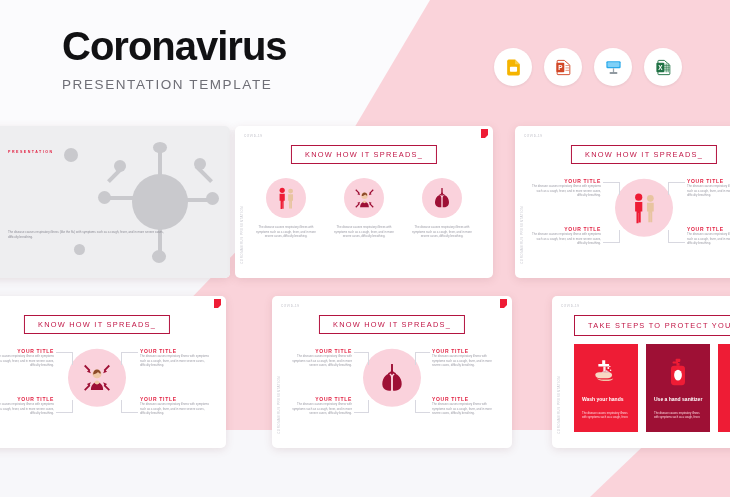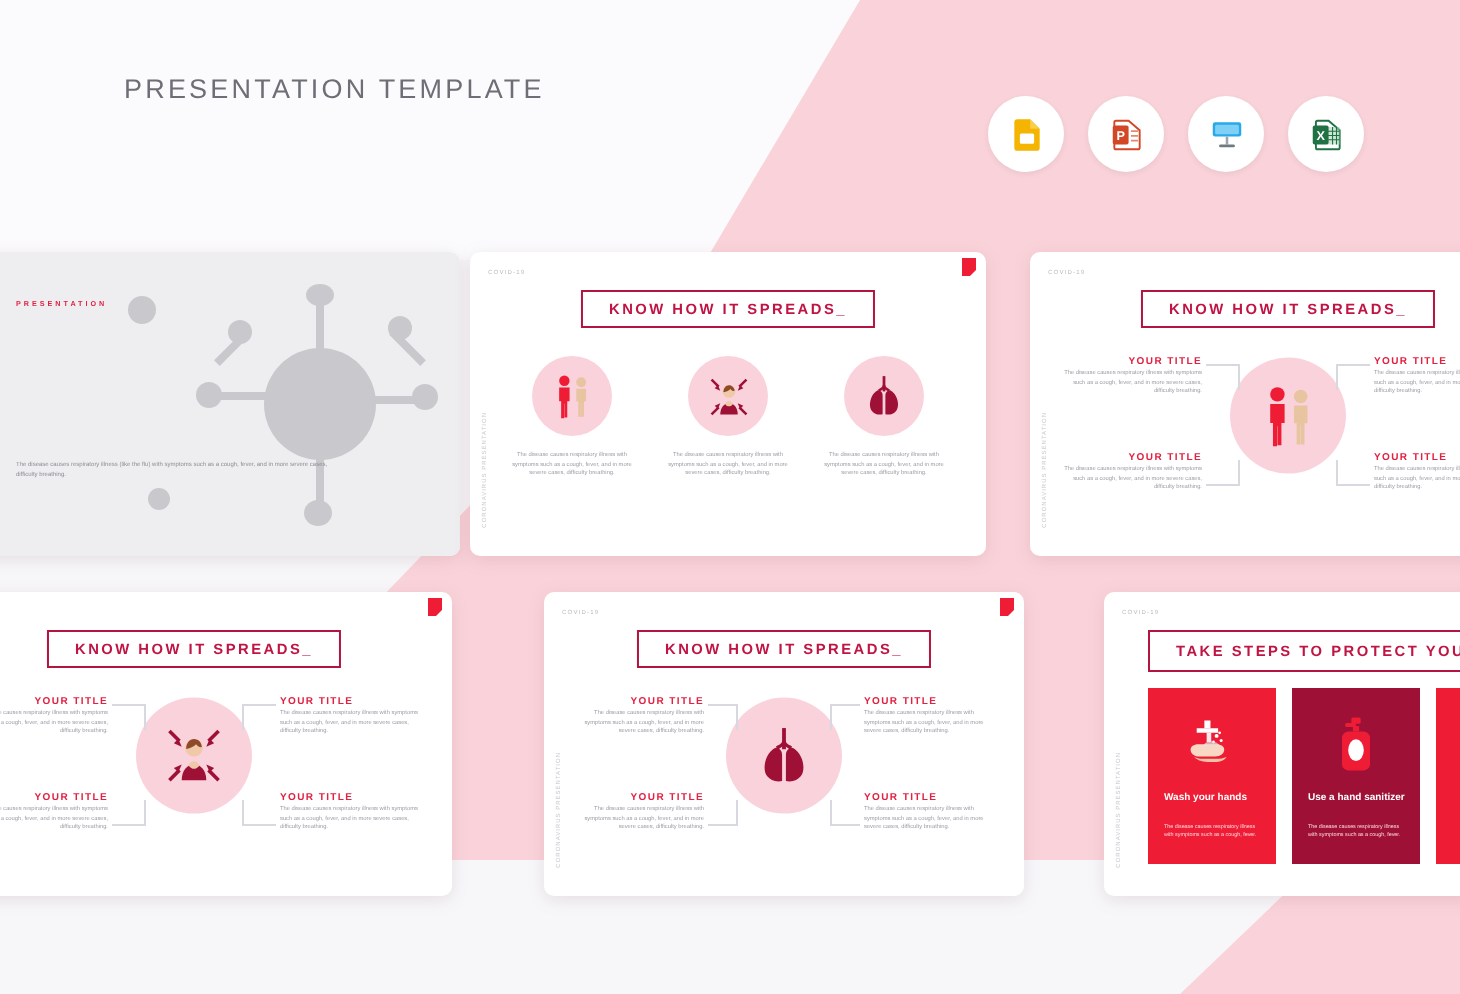--- a/index.html
+++ b/index.html
@@ -13,21 +13,21 @@
      clip-path:polygon(430px 0, 730px 0, 730px 130px, 353px 130px);}
   .bg-lower{position:absolute;left:0;top:130px;width:730px;height:367px;background:#fad3da;}
   .bg-lower-white{position:absolute;left:0;top:130px;width:730px;height:367px;background:#f7f7fa;
      clip-path:polygon(0 0, 353px 0, 0 367px);}
   .bg-bottom-white{position:absolute;left:0;top:430px;width:660px;height:67px;background:#f7f7fa;
      clip-path:polygon(0 0, 660px 0, 590px 67px, 0 67px);}
 
   
   .header{position:absolute;left:62px;top:26px;}
   .title{font-size:40px;font-weight:bold;color:#111113;letter-spacing:-1px;line-height:1;}
-  .subtitle{font-size:13.5px;color:#6e6e76;letter-spacing:1.6px;margin-top:11px;text-align:right;}
+  .subtitle{font-size:13.5px;color:#6e6e76;letter-spacing:1.6px;margin-top:11px;}
 
   .app-icons{position:absolute;right:48px;top:48px;display:flex;gap:12px;}
   .app-ic{width:38px;height:38px;border-radius:50%;background:#fff;
      display:flex;align-items:center;justify-content:center;
      box-shadow:0 1px 3px rgba(0,0,0,.07);}
 
   
   .slide{position:absolute;background:#fff;border-radius:5px;overflow:hidden;
      box-shadow:0 2px 9px rgba(120,60,70,.13);}
   .s1{left:-54px;top:126px;width:284px;height:152px;}
@@ -40,21 +40,21 @@
   .fold{position:absolute;right:5px;top:3px;width:7px;height:9px;background:#ee1c35;}
   .fold:after{content:"";position:absolute;right:0;bottom:0;border-left:3px solid transparent;
      border-bottom:3px solid #fff;}
 
   .sl-kicker{position:absolute;left:9px;top:8px;font-size:3px;letter-spacing:.6px;color:#b9b9c2;}
   .sl-vert{position:absolute;left:5px;bottom:14px;font-size:3px;color:#c7c7cf;letter-spacing:.5px;
      writing-mode:vertical-rl;transform:rotate(180deg);}
 
   .sl-title-box{position:absolute;left:50%;transform:translateX(-50%);top:19px;
      border:1.2px solid #b31440;padding:4px 13px;}
-  .sl-title{font-size:7.4px;font-weight:bold;color:#c01444;letter-spacing:1.25px;white-space:nowrap;}
+  .sl-title{font-size:7.4px;font-weight:normal;color:#c01444;letter-spacing:1.25px;white-space:nowrap;}
   .s6 .sl-title-box{left:22px;transform:none;padding:5px 13px;}
 
   .body-txt{font-size:2.9px;line-height:1.62;color:#9a9aa4;text-align:center;}
   .ttl-sm{font-size:5px;font-weight:bold;color:#e22243;letter-spacing:.7px;}
 
   
   .cover{position:absolute;inset:0;background:#eeeef0;}
   .cover-kick{position:absolute;left:62px;top:24px;font-size:3.6px;font-weight:bold;
      color:#e22243;letter-spacing:1.5px;}
   .cover-h{position:absolute;left:60px;top:34px;width:230px;font-size:19px;font-weight:bold;
@@ -100,20 +100,21 @@
 
 <div class="stage">
 
   <div class="bg-white-top"></div>
   <div class="bg-pink-top"></div>
   <div class="bg-lower"></div>
   <div class="bg-lower-white"></div>
   <div class="bg-bottom-white"></div>
 
   <div class="header">
+    <div class="title">Coronavirus</div>
     <div class="subtitle">PRESENTATION TEMPLATE</div>
   </div>
 
   <div class="app-icons">
     <div class="app-ic">
       <svg width="19" height="19" viewBox="0 0 24 24">
           <path d="M14 2H6a2 2 0 0 0-2 2v16a2 2 0 0 0 2 2h12a2 2 0 0 0 2-2V8l-6-6z" fill="#F5B400"></path>
           <path d="M14 2v6h6z" fill="#F9CE4B"></path>
           <rect x="7.5" y="11" width="9" height="6.5" rx="1" fill="#fff"></rect>
         </svg>

